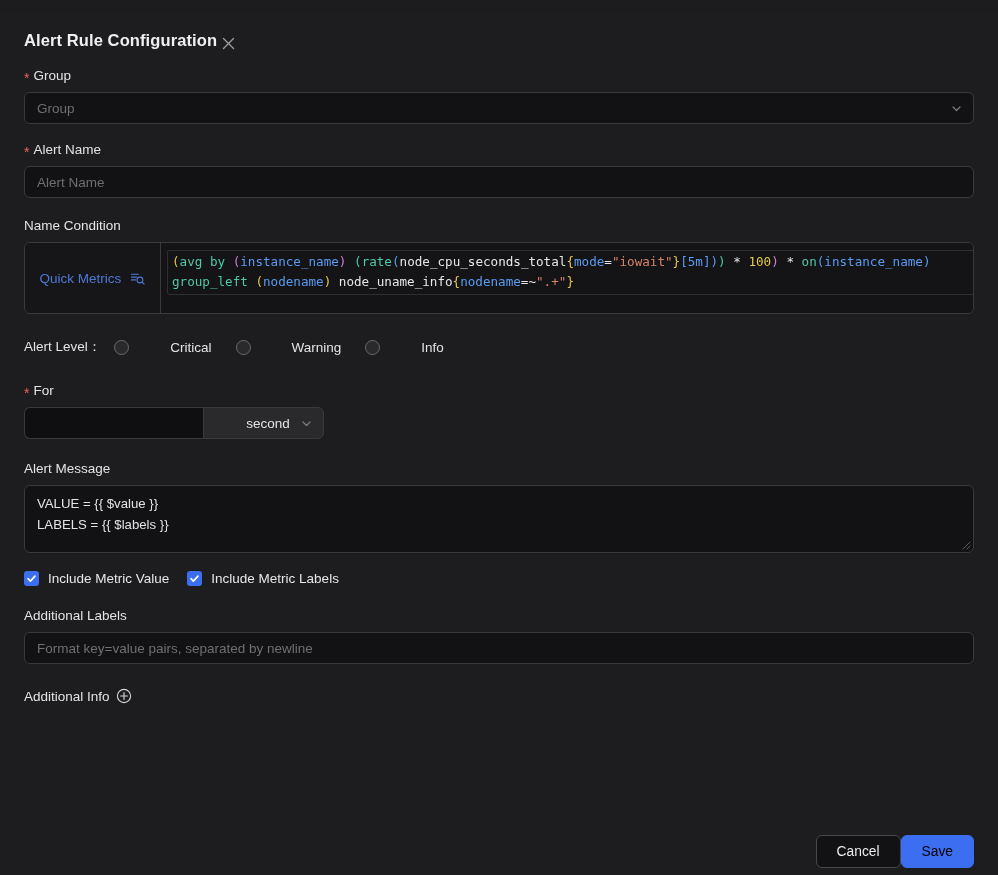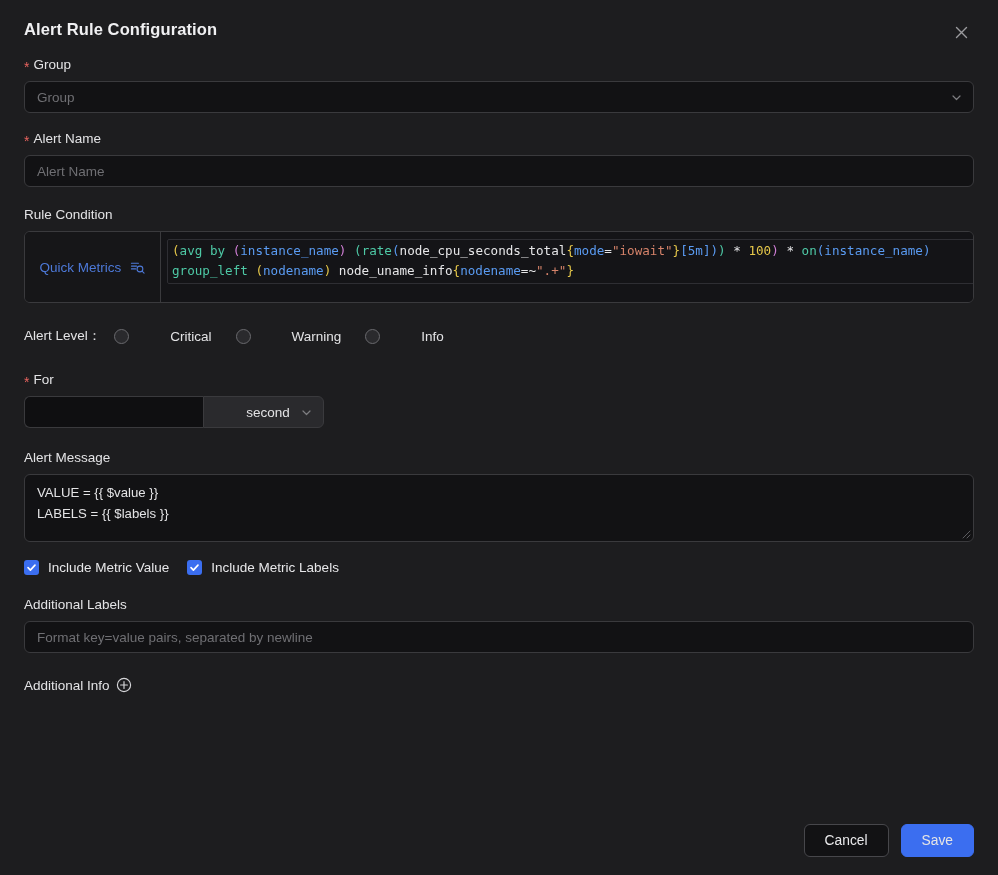--- a/index.html
+++ b/index.html
@@ -13,22 +13,23 @@
   }
   .dialog {
     position: relative;
     width: 998px; height: 875px;
     background: #1d1d1f;
     color: #e8e8ea;
     padding: 0 24px;
   }
   .titlebar {
     display: flex; align-items: flex-start;
-    justify-content: space-between;
+    justify-content: flex-start;
     padding-top: 20px;
+    margin-top: 11px;
   }
   .dialog-title {
     font-size: 16.5px; font-weight: bold;
     color: #f0f0f2; letter-spacing: .1px;
   }
   .close-icon {
     width: 22px; height: 22px;
     display: flex; align-items: center; justify-content: center;
     color: #9b9b9e; cursor: pointer; margin-top: 1px; margin-right: 2px;
   }
@@ -156,29 +157,29 @@
 
   
   .addinfo-row { display: flex; align-items: center; gap: 6px; margin-top: 24px; }
   .addinfo-label { font-size: 13.5px; color: #e3e3e5; }
   .plus-icon { color: #d5d5d8; display: flex; cursor: pointer; }
   .plus-icon svg { display: block; }
 
   
   .footer {
     position: absolute; right: 24px; bottom: 18px;
-    display: flex; align-items: center; gap: 12px;
+    display: flex; align-items: center; gap: 0;
   }
   .btn {
     height: 33px; border-radius: 6px;
     display: flex; align-items: center; justify-content: center;
     font-size: 13.8px; cursor: pointer; padding: 0 20px;
   }
   .btn-cancel { background: #121214; border: 1px solid #47474b; color: #eaeaec; min-width: 77px; }
-  .btn-save { background: #3b6ef0; border: 1px solid #3b6ef0; color: #e5e5e5; min-width: 64px; }
+  .btn-save { background: #3b6ef0; border: 1px solid #3b6ef0; color: #000000; min-width: 64px; }
 </style>
 </head>
 <body>
 
 <div class="dialog">
 
   <div class="titlebar">
     <div class="dialog-title">Alert Rule Configuration</div>
     <div class="close-icon">
       <svg width="15" height="15" viewBox="0 0 15 15" fill="none" stroke="currentColor" stroke-width="1.4" stroke-linecap="round">
@@ -207,21 +208,21 @@
       <span class="req">*</span>
       <span>Alert Name</span>
     </div>
     <div class="input-box">
       <span>Alert Name</span>
     </div>
   </div>
 
   <div class="block" style="margin-top:20px;">
     <div class="field-label">
-      <span>Rule Condition</span>
+      <span>Name Condition</span>
     </div>
     <div class="cond-wrap">
       <div class="quick-metrics">
         <span class="qm-text">Quick Metrics</span>
         <span class="qm-icon">
           <svg width="15" height="15" viewBox="0 0 16 16" fill="none" stroke="currentColor" stroke-width="1.15" stroke-linecap="round">
             <path d="M1.5 3.5H9 M1.5 6.5H7 M1.5 9.5H6"></path>
             <circle cx="10.6" cy="9.6" r="3.1"></circle>
             <path d="M12.9 11.9 L15 14"></path>
           </svg>

